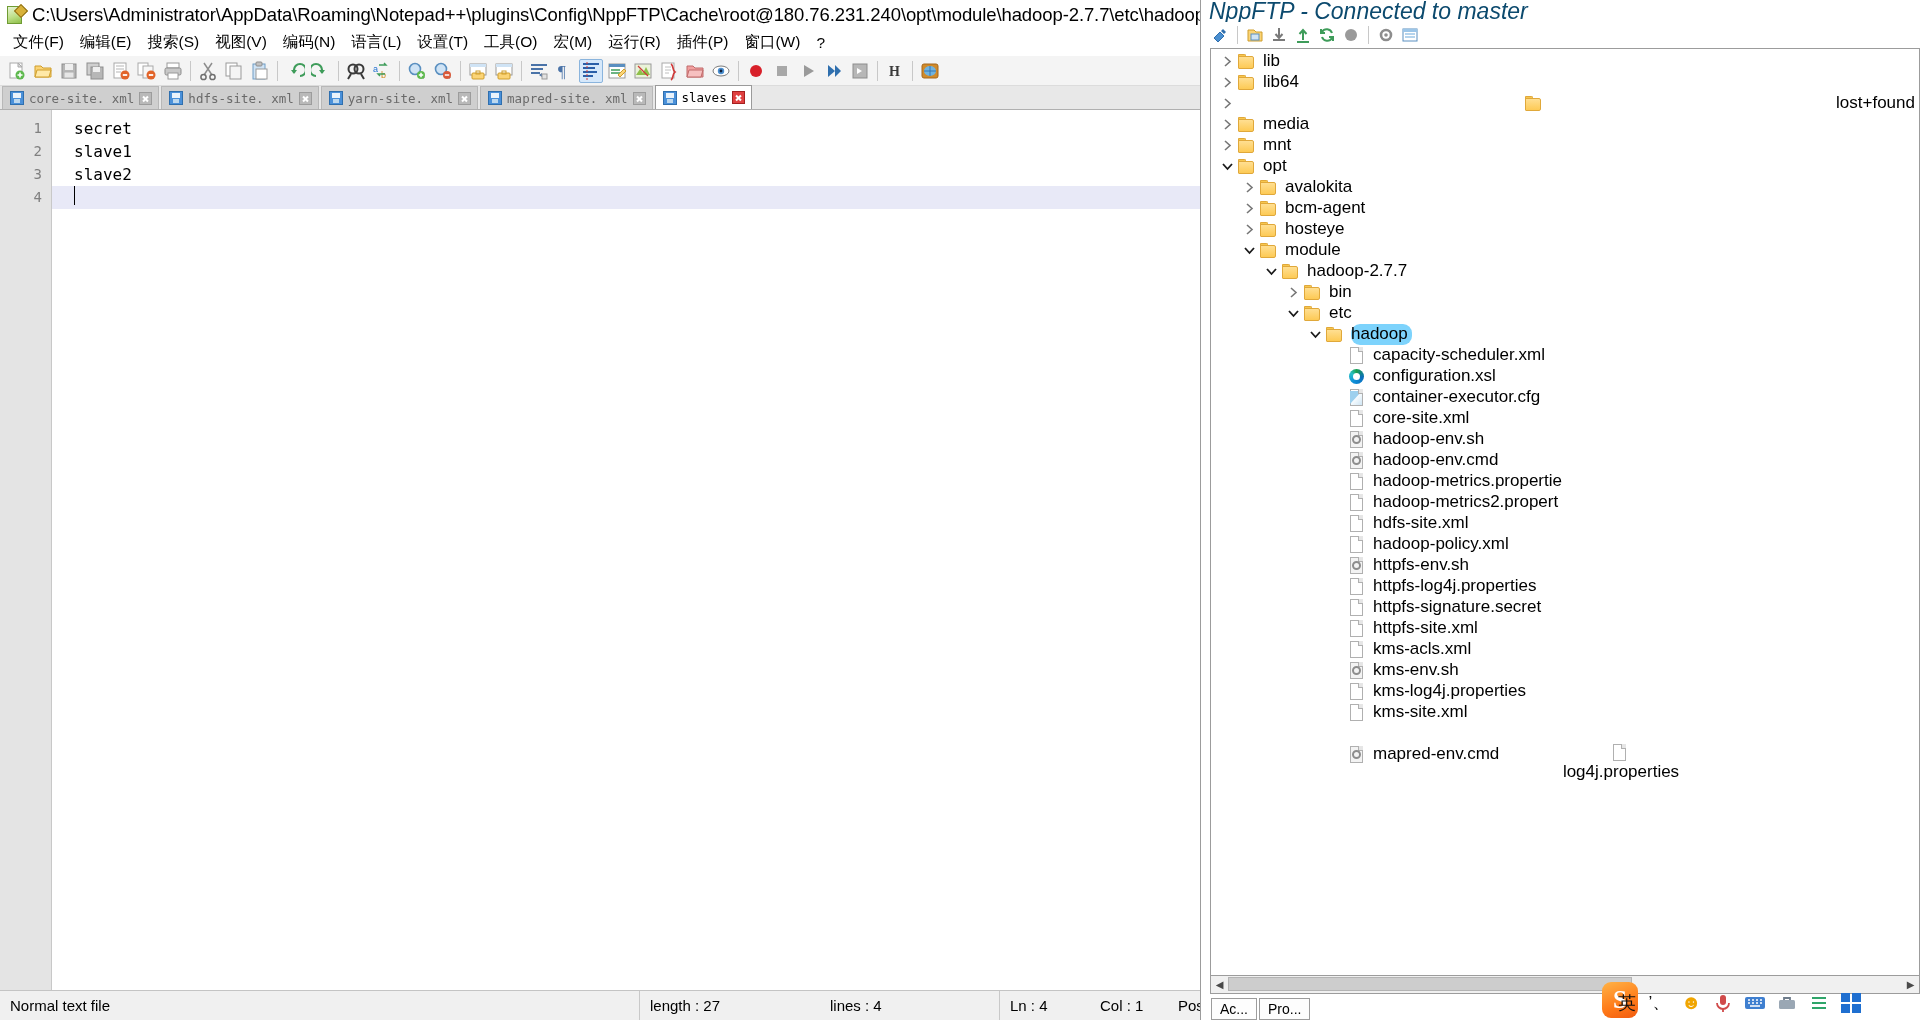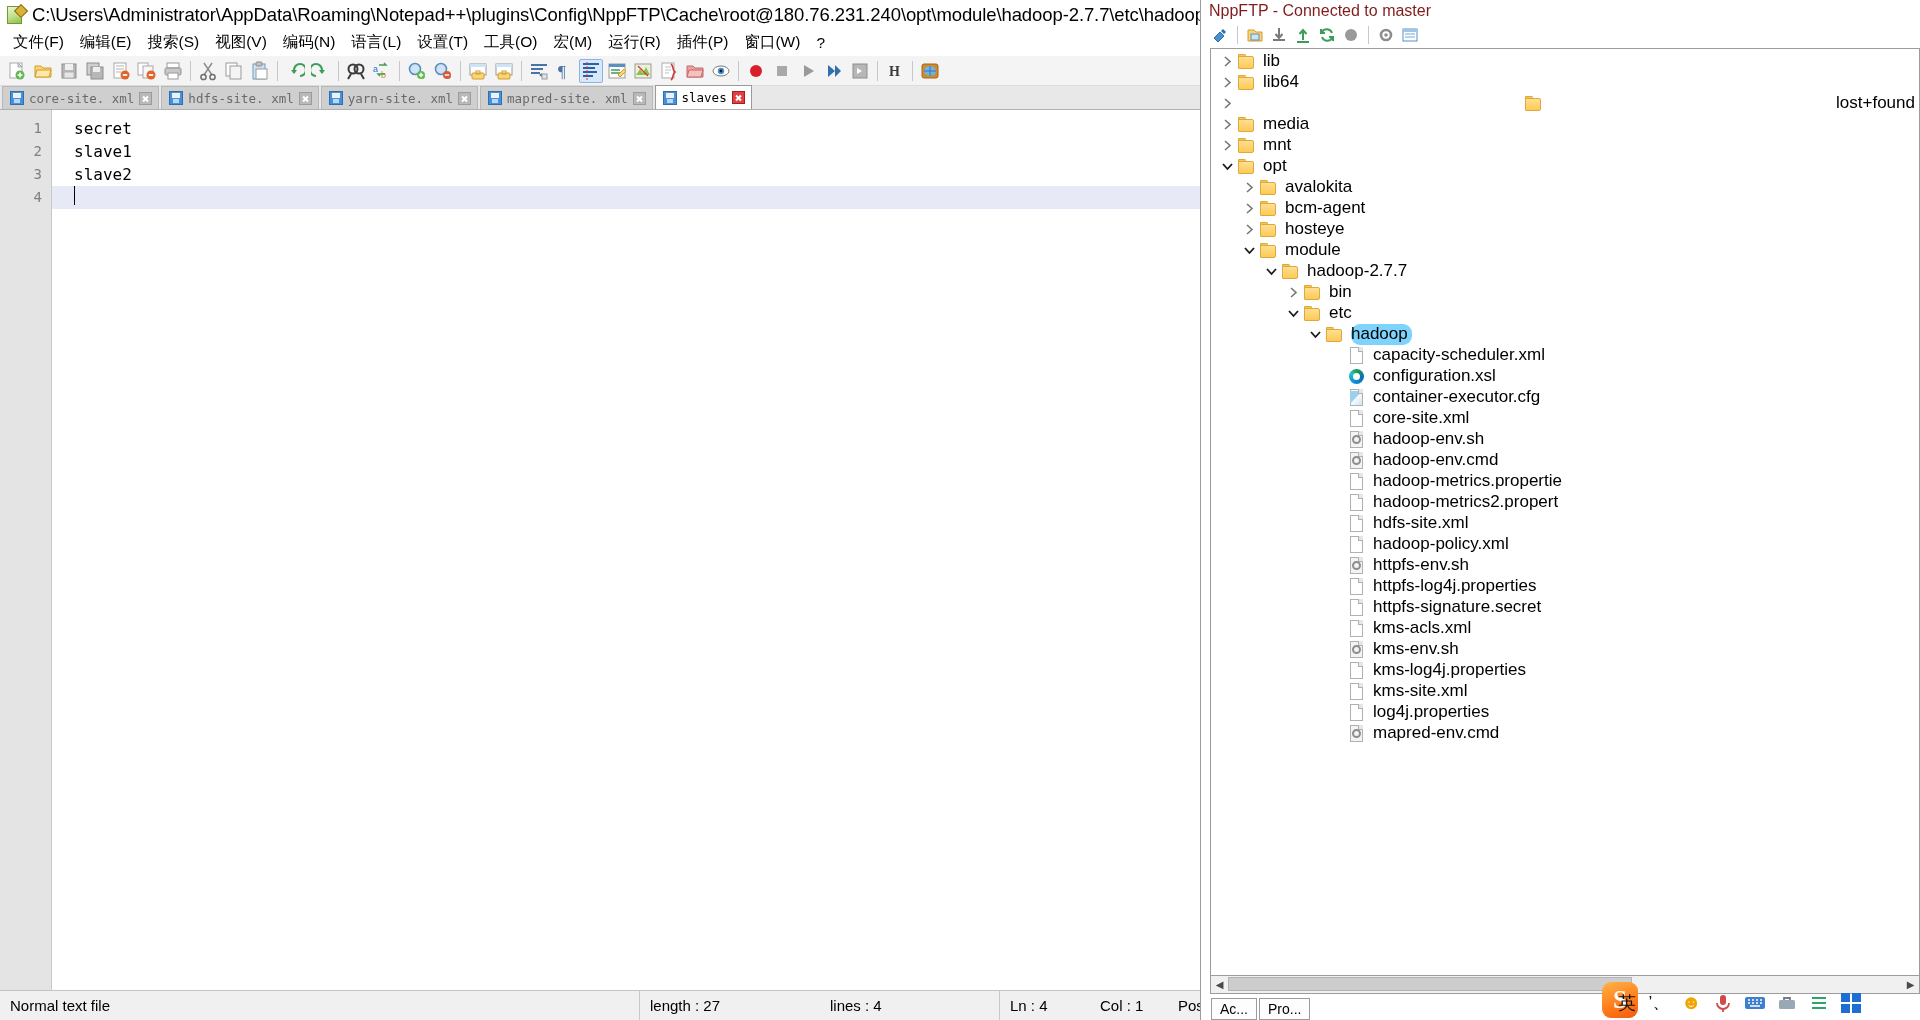--- a/index.html
+++ b/index.html
@@ -146,22 +146,22 @@
   #ftp {
     position: absolute; left: 1200px; top: 0;
     width: 720px; height: 1020px;
     background: #ffffff;
     display: flex; flex-direction: column;
     border-left: 1px solid #9c9c9c;
     overflow: hidden;
   }
   .ftp-title {
     height: 22px; display: flex; align-items: center; padding-left: 8px;
-    font-size: 16px; color: #7f1d1d; background: #ffffff;
-    white-space: nowrap; overflow: hidden;
+    font-size: 23px; color: #0c4a6e; background: #ffffff;
+    white-space: nowrap; overflow: hidden; font-style: italic;
   }
   .ftp-toolbar {
     height: 26px; display: flex; align-items: center; gap: 2px;
     padding-left: 8px; background: #ffffff;
   }
   .ftb {
     width: 22px; height: 22px; display: flex; align-items: center; justify-content: center;
     border: 1px solid transparent; border-radius: 2px; flex: none;
   }
   .ftbsep { width: 1px; height: 18px; background: #c8c8c8; margin: 0 4px; flex: none; }
@@ -939,20 +939,28 @@
               <span class="fold"></span>
             </span>
             <span class="tlabel">httpfs-signature.secret</span>
           </div>
           <div class="trow" style="padding-left: 116px;">
             <span class="twist"></span>
             <span class="tfile">
               <span class="doc"></span>
               <span class="fold"></span>
             </span>
+            <span class="tlabel">httpfs-site.xml</span>
+          </div>
+          <div class="trow" style="padding-left: 116px;">
+            <span class="twist"></span>
+            <span class="tfile">
+              <span class="doc"></span>
+              <span class="fold"></span>
+            </span>
             <span class="tlabel">kms-acls.xml</span>
           </div>
           <div class="trow" style="padding-left: 116px;">
             <span class="twist"></span>
             <span class="tfile script">
               <span class="doc"></span>
               <span class="fold"></span>
               <span class="gear"></span>
             </span>
             <span class="tlabel">kms-env.sh</span>
@@ -966,21 +974,21 @@
             <span class="tlabel">kms-log4j.properties</span>
           </div>
           <div class="trow" style="padding-left: 116px;">
             <span class="twist"></span>
             <span class="tfile">
               <span class="doc"></span>
               <span class="fold"></span>
             </span>
             <span class="tlabel">kms-site.xml</span>
           </div>
-          <div class="trow" style="padding-left: 116px;">
+          <div class="trow" style="padding-left: 116px; flex-direction: column;">
             <span class="twist"></span>
             <span class="tfile">
               <span class="doc"></span>
               <span class="fold"></span>
             </span>
             <span class="tlabel">log4j.properties</span>
           </div>
           <div class="trow" style="padding-left: 116px;">
             <span class="twist"></span>
             <span class="tfile script">

